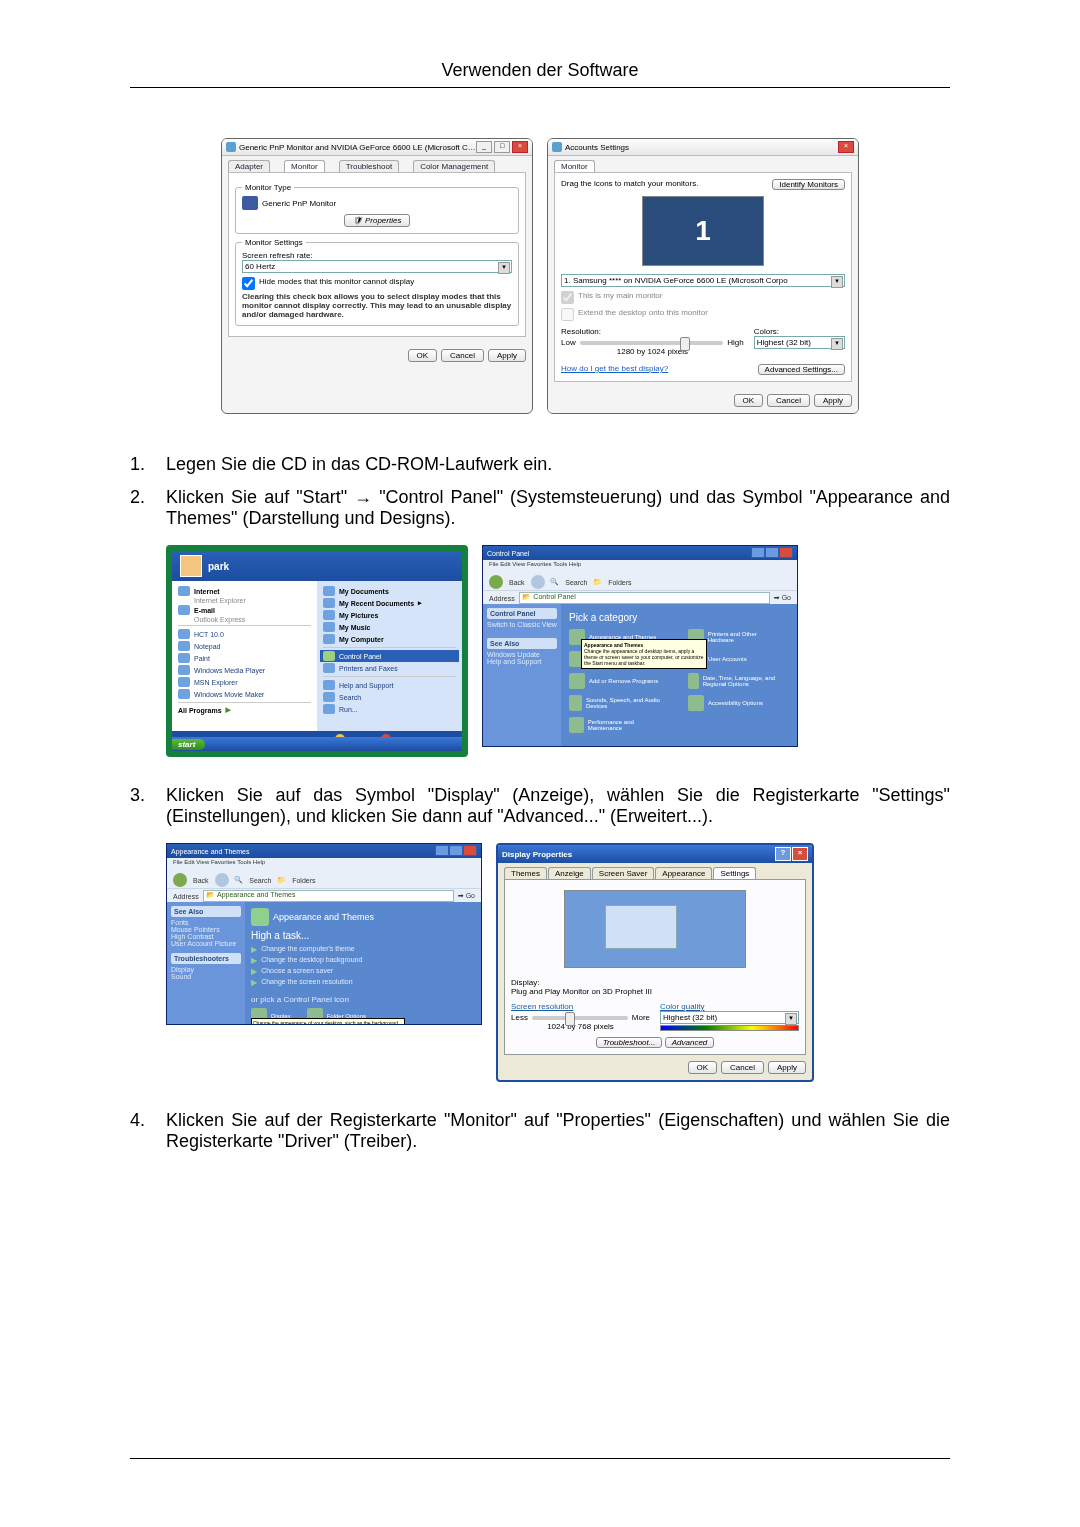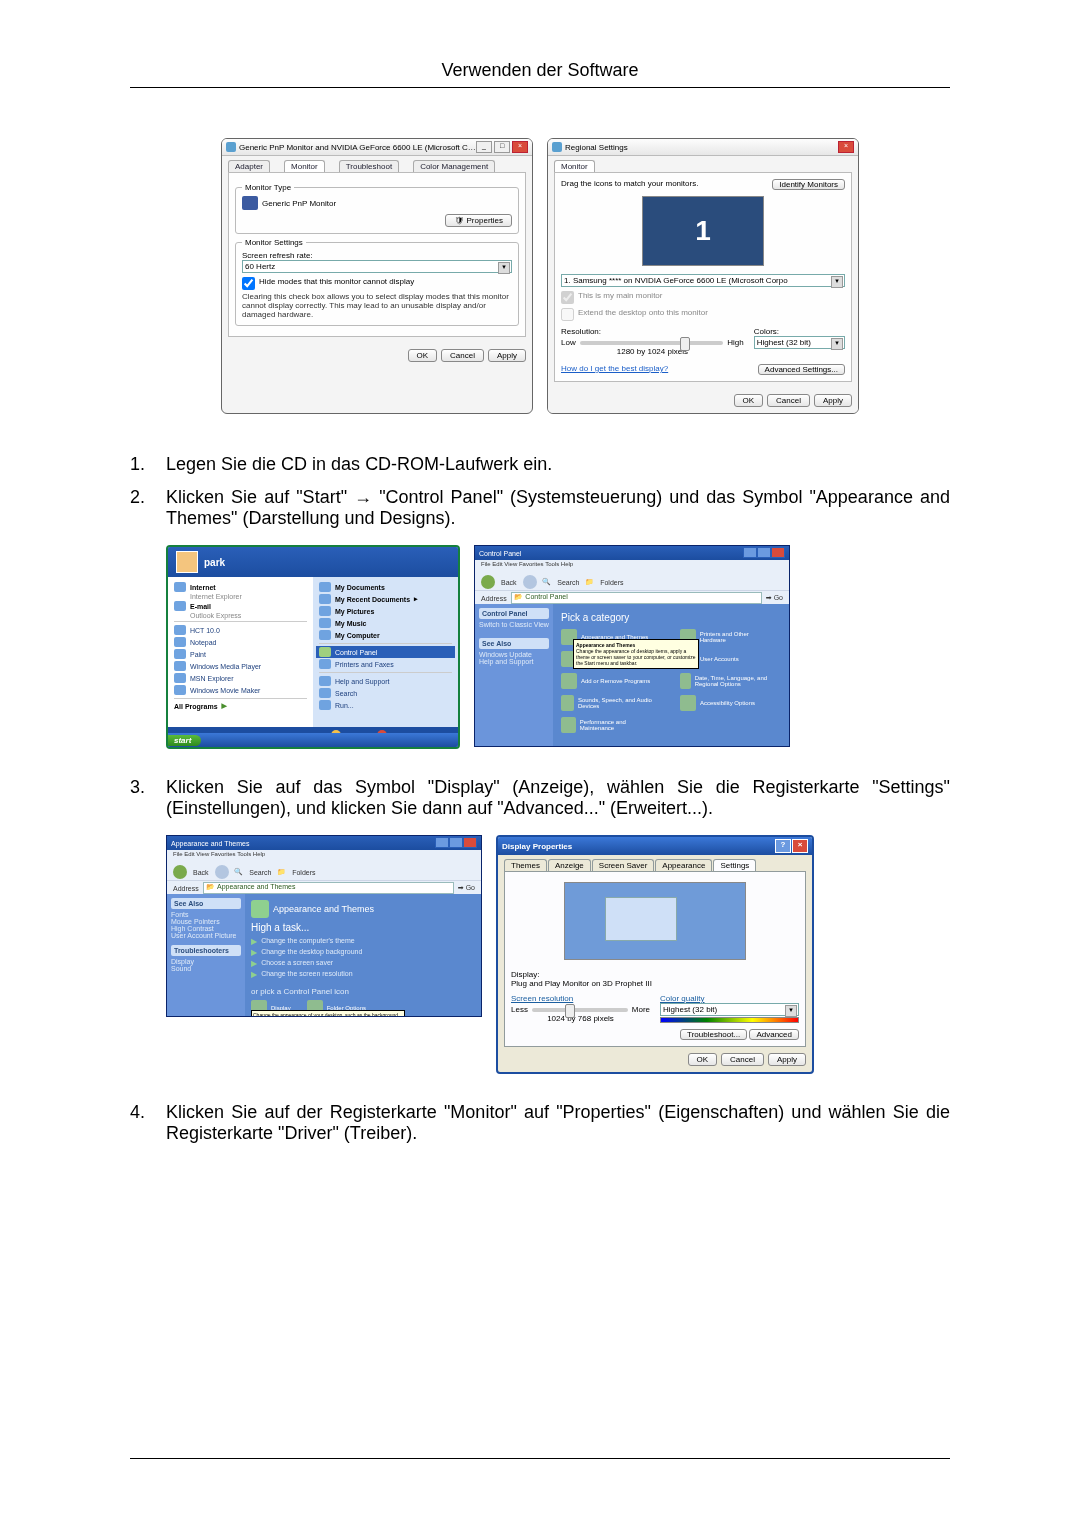--- a/index.html
+++ b/index.html
@@ -129,21 +129,22 @@
     padding: 1px 8px;
     background: linear-gradient(#fff, #e6e6e6);
     display: inline-block;
     color: #000;
     font-size: 8px;
   }
   .btn.small {
     padding: 0 6px;
   }
   .right {
-    text-align: right;
+    text-align: center;
+    font-style: italic;
   }
   .input-combo {
     width: 100%;
     box-sizing: border-box;
     border: 1px solid #7aa;
     padding: 1px 2px;
     font-size: 8px;
     background: #fff;
     position: relative;
   }
@@ -165,20 +166,21 @@
     gap: 4px;
     margin-top: 4px;
   }
   .chk input {
     margin: 0;
   }
   .note {
     font-size: 8px;
     color: #333;
     margin-top: 2px;
+    font-weight: bold;
   }
   .win-footer {
     display: flex;
     justify-content: flex-end;
     gap: 4px;
     padding: 6px;
     background: #f4f4f4;
   }
   .monitor-box {
     width: 120px;
@@ -254,21 +256,21 @@
     margin: 16px 0 28px 36px;
     display: flex;
     gap: 14px;
   }
 
   
   .xp-shot {
     width: 290px;
     height: 200px;
     background: #7cb9f0;
-    border: 2px solid #15803d;
+    border: 6px solid #15803d;
     border-radius: 4px;
     position: relative;
     overflow: hidden;
     font-size: 7px;
   }
   .xp-userbar {
     background: linear-gradient(#2a5fb8, #1c4da0);
     color: #fff;
     padding: 4px 8px;
     display: flex;
@@ -660,21 +662,21 @@
     <div class="win-footer">
       <span class="btn">OK</span>
       <span class="btn">Cancel</span>
       <span class="btn">Apply</span>
     </div>
   </div>
 
   <div class="win">
     <div class="win-titlebar">
       <span class="icon"></span>
-      <span class="title">Regional Settings</span>
+      <span class="title">Accounts Settings</span>
       <span class="wbtns">
         <span class="close">×</span>
       </span>
     </div>
     <div class="win-tabs">
       <span class="tab active">Monitor</span>
     </div>
     <div class="win-body">
       <div style="display:flex;justify-content:space-between;align-items:flex-start;">
         <span>Drag the icons to match your monitors.</span>

